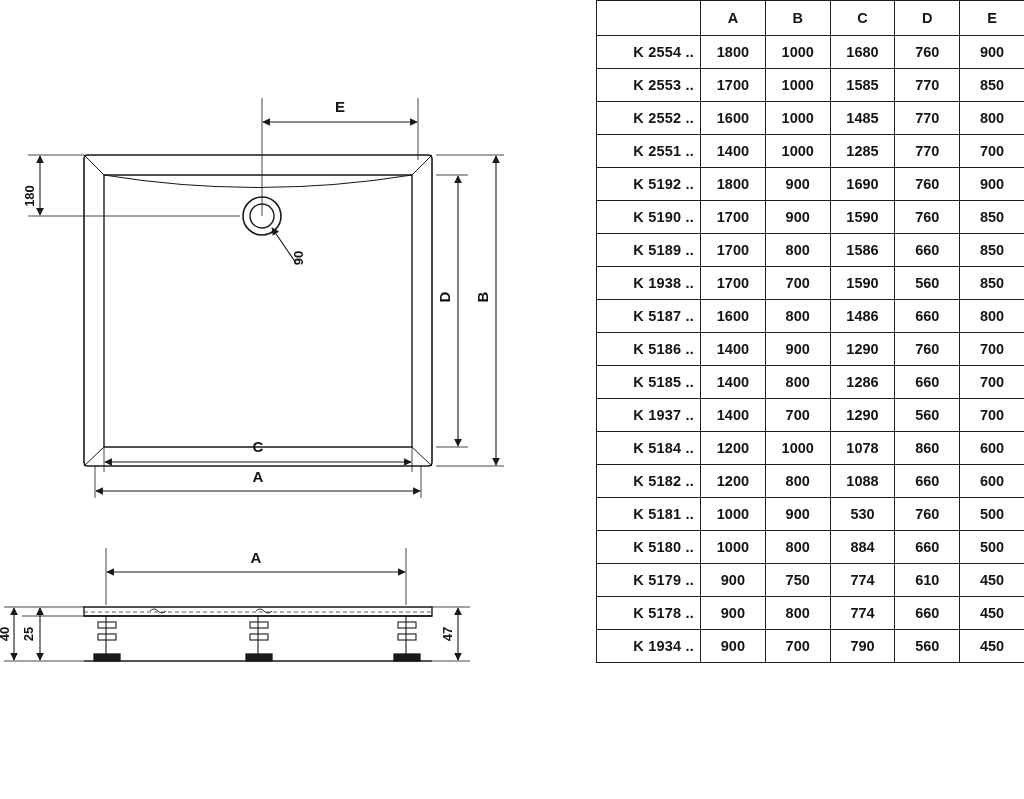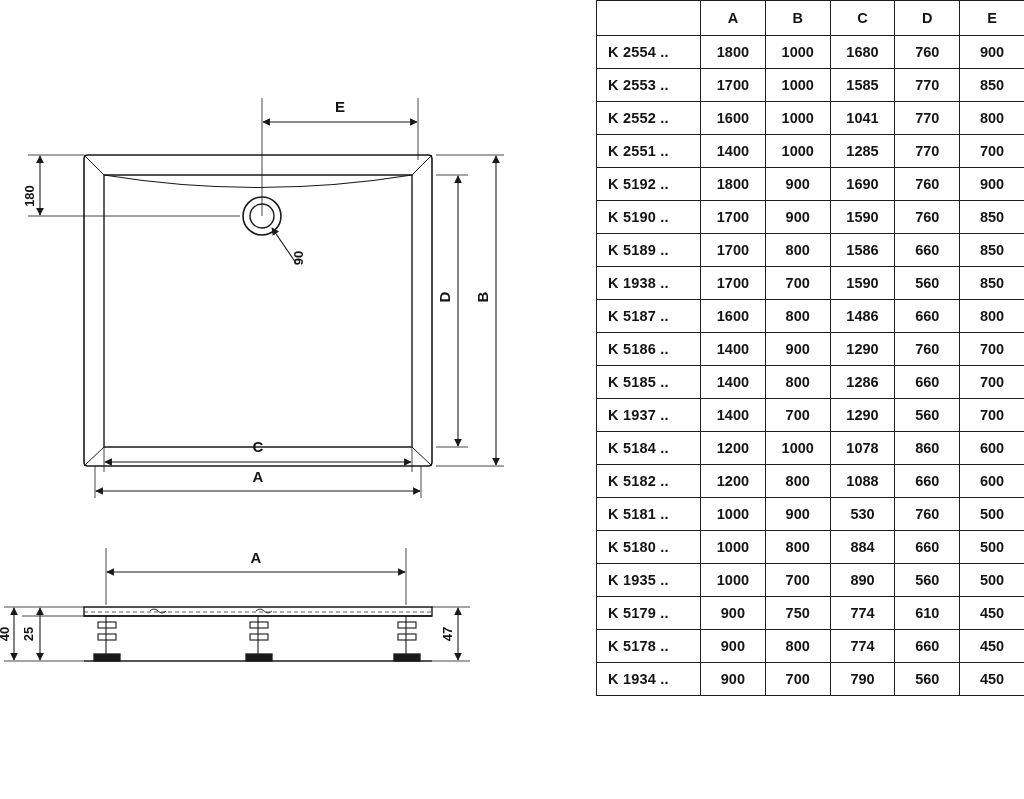--- a/index.html
+++ b/index.html
@@ -57,21 +57,21 @@
     vertical-align: middle;
     font-weight: bold;
     color: #141414;
     background: #fff;
     white-space: nowrap;
   }
   table.spec th {
     height: 34px;
   }
   table.spec td.model {
-    text-align: left;
+    text-align: right;
     padding-left: 11px;
     letter-spacing: 0.2px;
   }
   table.spec tr.head th:first-child {
     border-left: 1px solid #1f1f1f;
   }
 </style>
 </head>
 <body>
 
@@ -255,21 +255,21 @@
             <td>1700</td>
             <td>1000</td>
             <td>1585</td>
             <td>770</td>
             <td>850</td>
           </tr>
           <tr>
             <td class="model">K 2552 ..</td>
             <td>1600</td>
             <td>1000</td>
-            <td>1041</td>
+            <td>1485</td>
             <td>770</td>
             <td>800</td>
           </tr>
           <tr>
             <td class="model">K 2551 ..</td>
             <td>1400</td>
             <td>1000</td>
             <td>1285</td>
             <td>770</td>
             <td>700</td>
@@ -361,28 +361,20 @@
             <td>530</td>
             <td>760</td>
             <td>500</td>
           </tr>
           <tr>
             <td class="model">K 5180 ..</td>
             <td>1000</td>
             <td>800</td>
             <td>884</td>
             <td>660</td>
-            <td>500</td>
-          </tr>
-          <tr>
-            <td class="model">K 1935 ..</td>
-            <td>1000</td>
-            <td>700</td>
-            <td>890</td>
-            <td>560</td>
             <td>500</td>
           </tr>
           <tr>
             <td class="model">K 5179 ..</td>
             <td>900</td>
             <td>750</td>
             <td>774</td>
             <td>610</td>
             <td>450</td>
           </tr>

